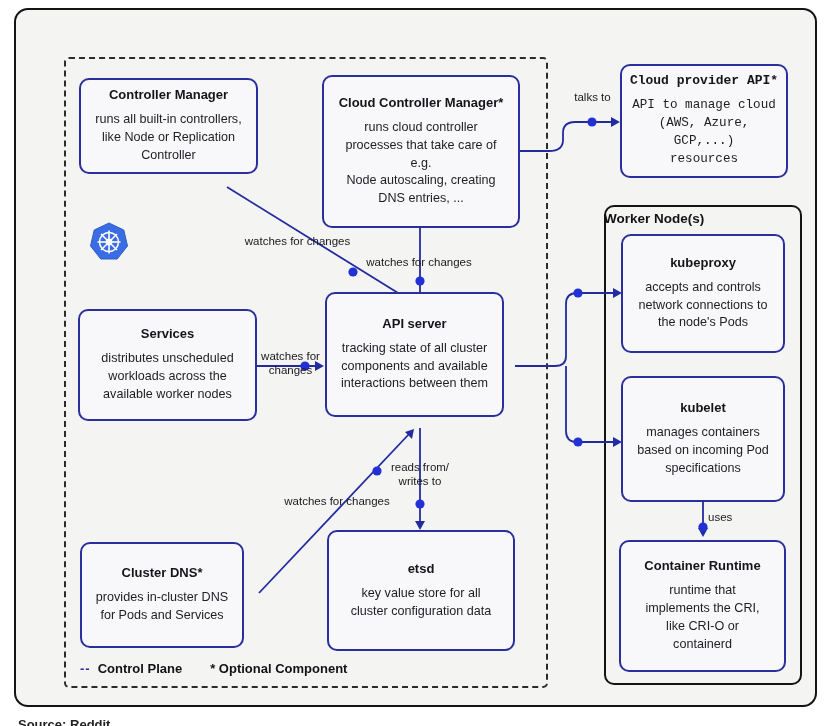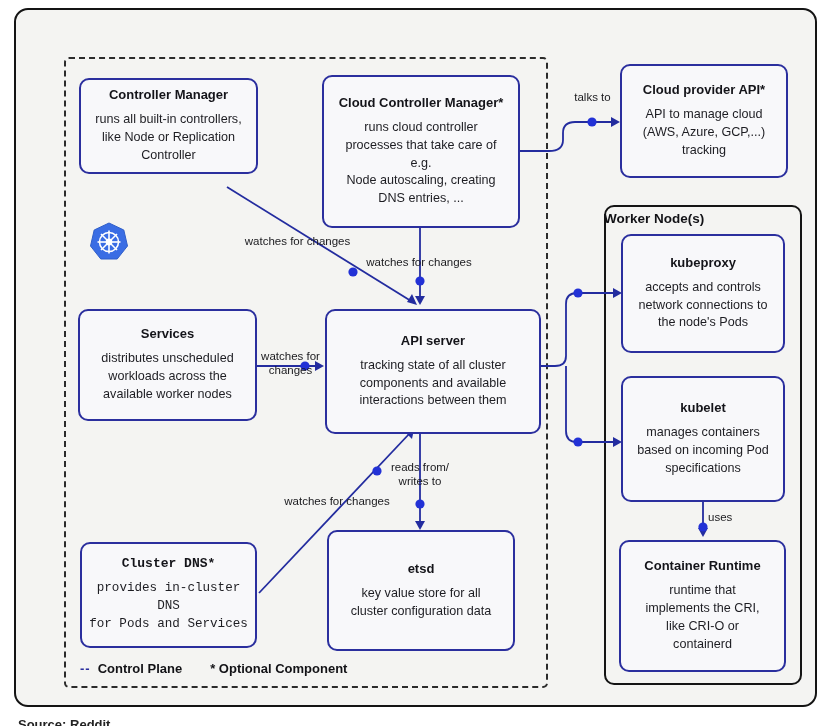--- a/index.html
+++ b/index.html
@@ -126,42 +126,42 @@
 
   <div class="node" style="left:322px;top:75px;width:198px;height:153px;">
     <div class="t">Cloud Controller Manager*</div>
     <div class="b">runs cloud controller
 processes that take care of
 e.g.
 Node autoscaling, creating
 DNS entries, ...</div>
   </div>
 
-  <div class="node" style="left:620px;top:64px;width:168px;height:114px;">
+  <div class="node" style="left:620px;top:64px;width:168px;height:114px;font-family:Liberation Mono, monospace;">
     <div class="t">Cloud provider API*</div>
     <div class="b">API to manage cloud
 (AWS, Azure, GCP,...)
-tracking</div>
+resources</div>
   </div>
 
   <div class="node" style="left:78px;top:309px;width:179px;height:112px;">
     <div class="t">Services</div>
     <div class="b">distributes unscheduled
 workloads across the
 available worker nodes</div>
   </div>
 
-  <div class="node" style="left:325px;top:309px;width:216px;height:125px;">
+  <div class="node" style="left:325px;top:292px;width:179px;height:125px;">
     <div class="t">API server</div>
     <div class="b">tracking state of all cluster
 components and available
 interactions between them</div>
   </div>
 
-  <div class="node" style="left:80px;top:542px;width:177px;height:106px;font-family:Liberation Mono, monospace;">
+  <div class="node" style="left:80px;top:542px;width:164px;height:106px;">
     <div class="t">Cluster DNS*</div>
     <div class="b">provides in-cluster DNS
 for Pods and Services</div>
   </div>
 
   <div class="node" style="left:327px;top:530px;width:188px;height:121px;">
     <div class="t">etsd</div>
     <div class="b">key value store for all
 cluster configuration data</div>
   </div>

